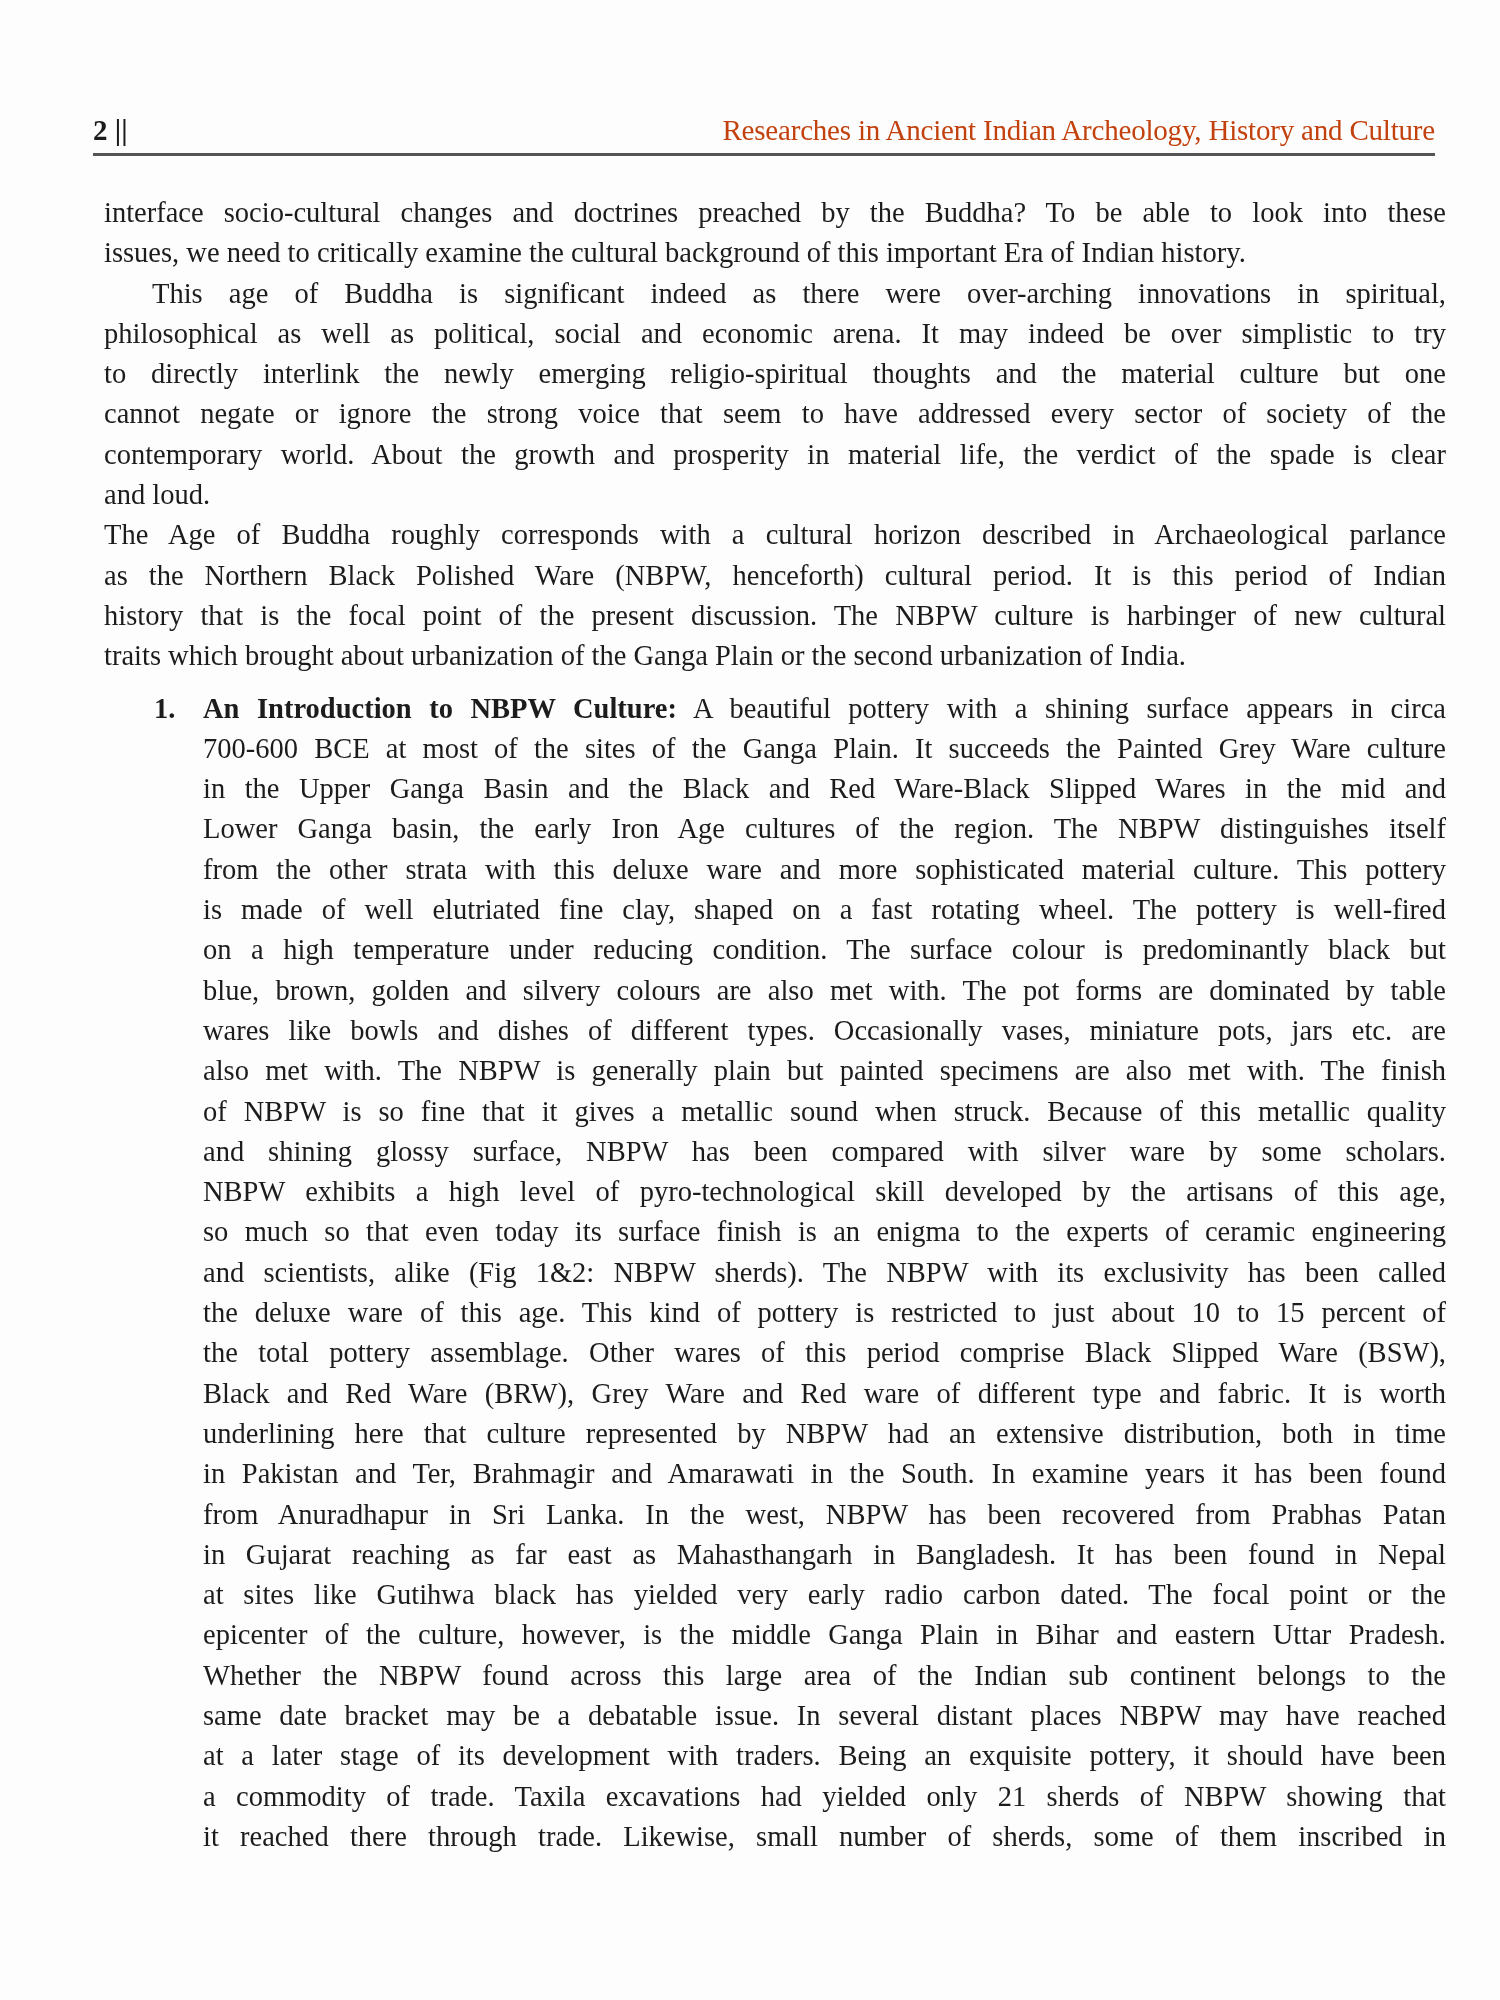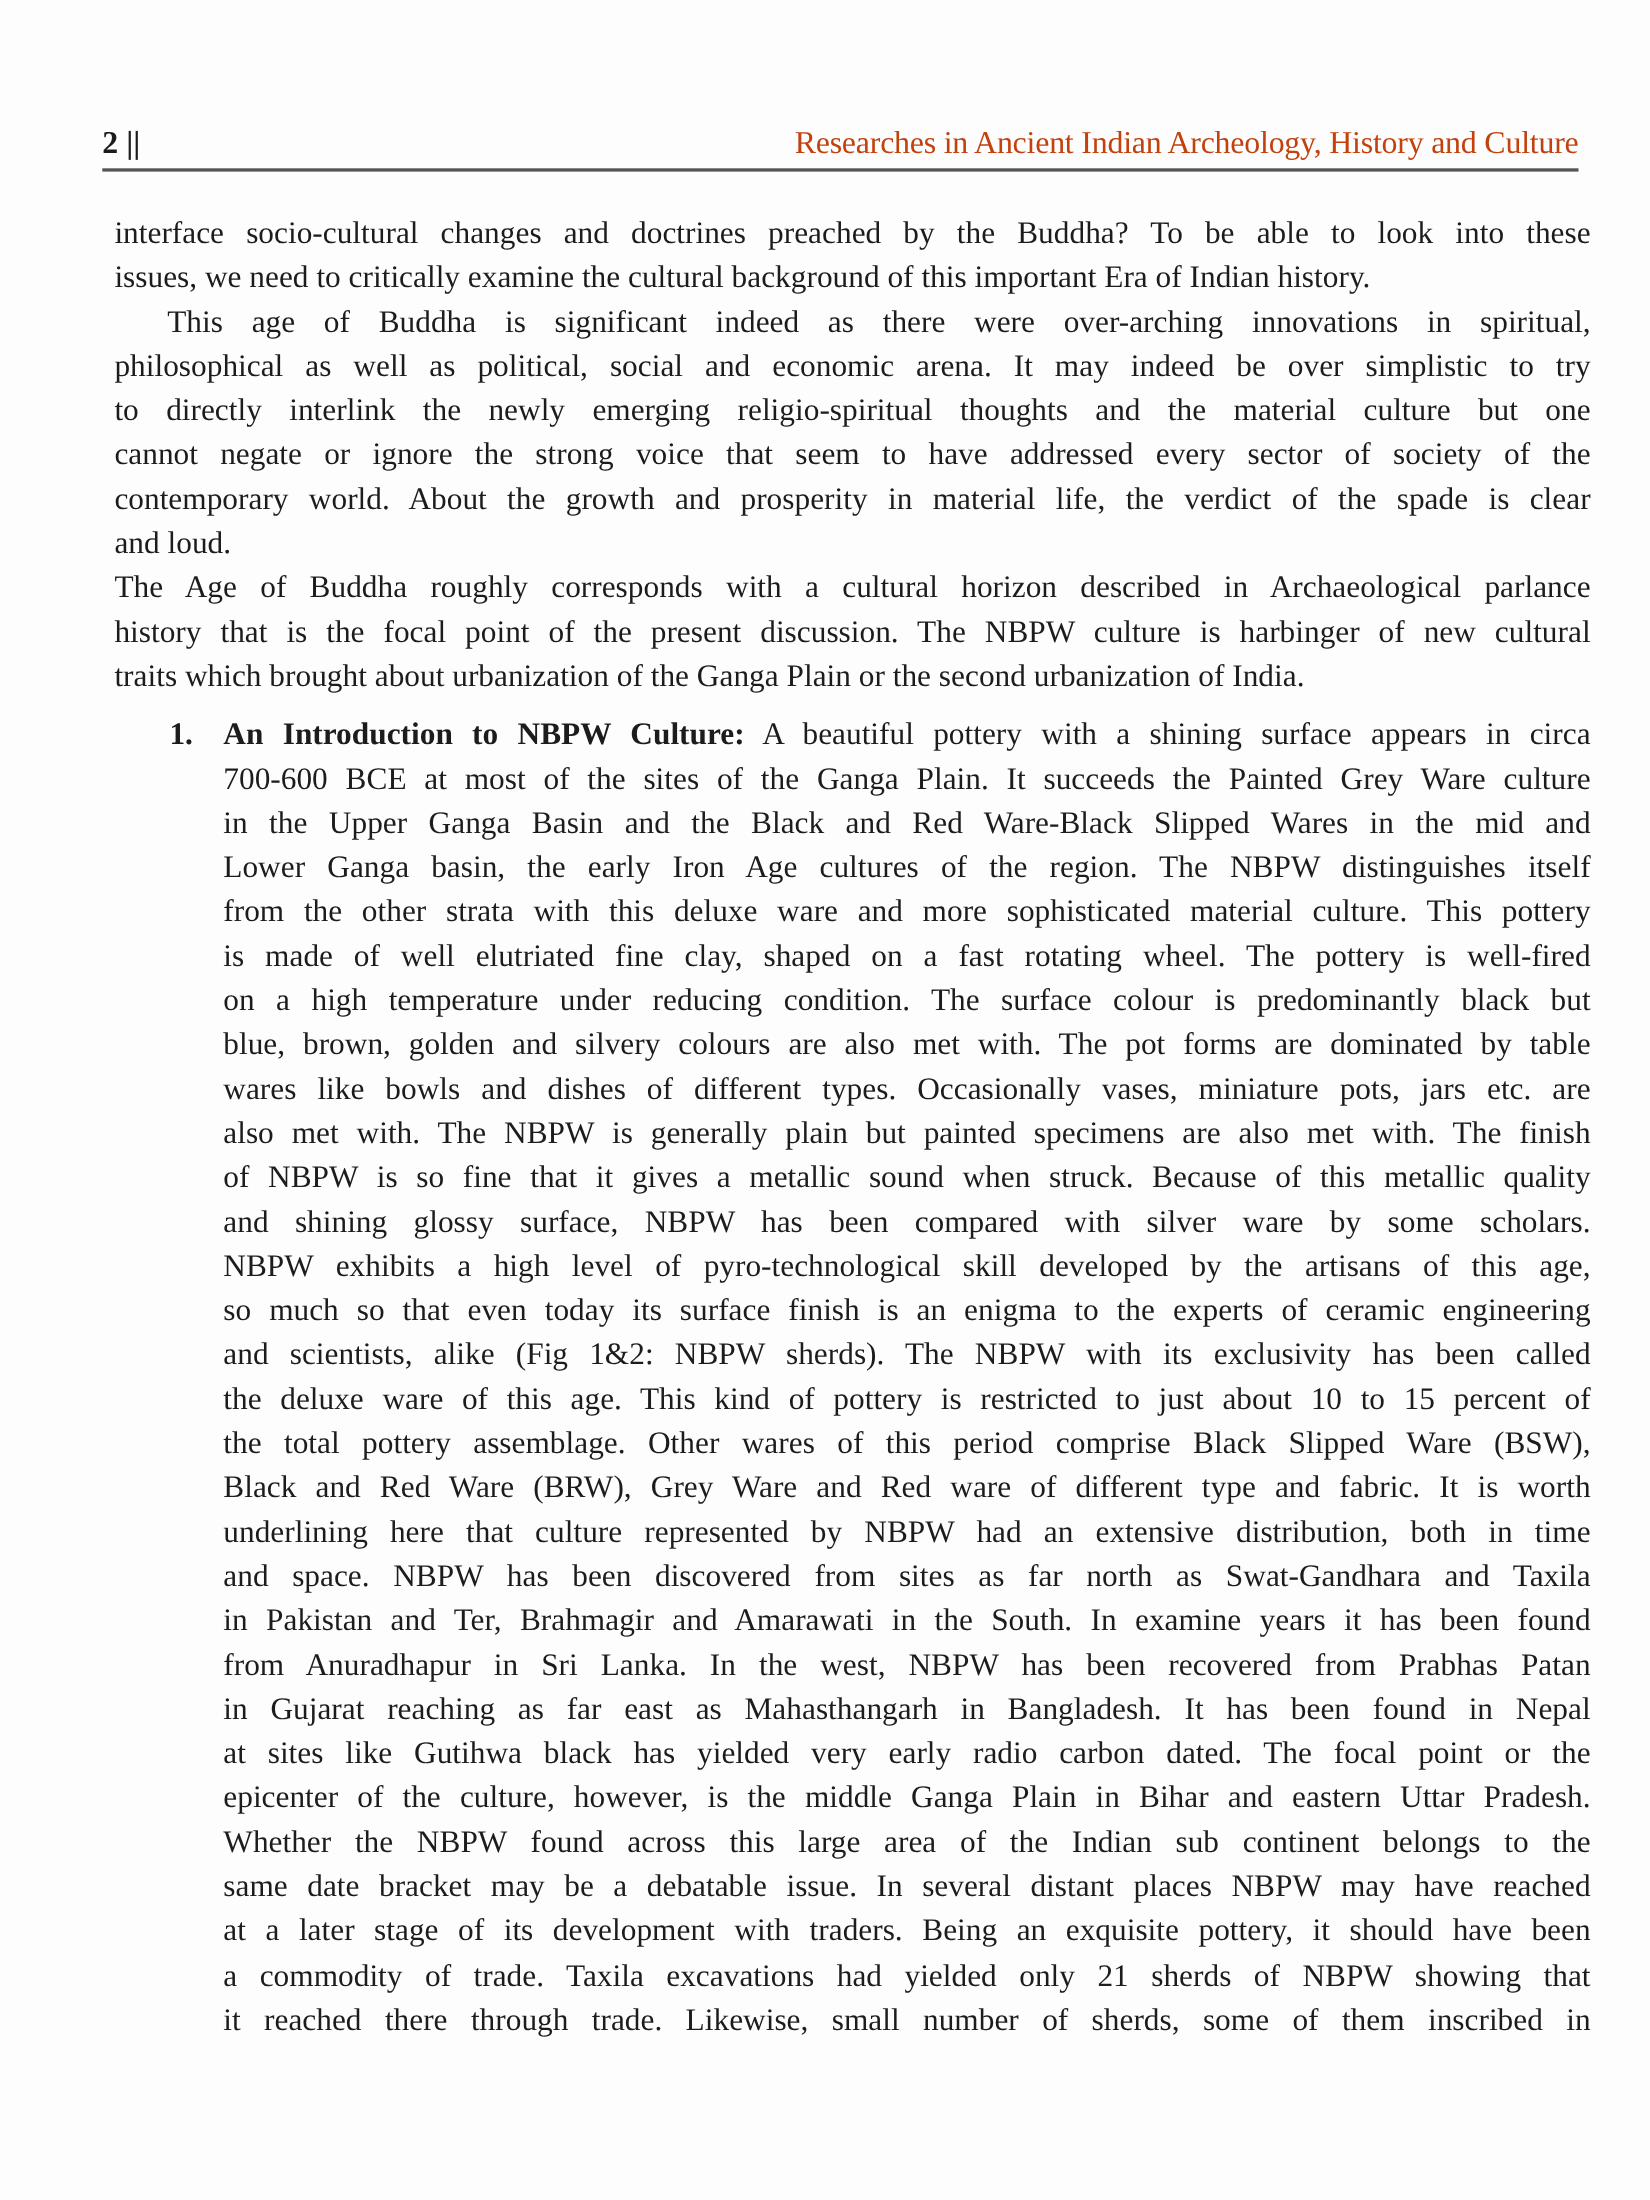--- a/index.html
+++ b/index.html
@@ -48,20 +48,21 @@
   <div class="para">
     <span class="line indent">This age of Buddha is significant indeed as there were over-arching innovations in spiritual,</span>
     <span class="line">philosophical as well as political, social and economic arena. It may indeed be over simplistic to try</span>
     <span class="line">to directly interlink the newly emerging religio-spiritual thoughts and the material culture but one</span>
     <span class="line">cannot negate or ignore the strong voice that seem to have addressed every sector of society of the</span>
     <span class="line">contemporary world. About the growth and prosperity in material life, the verdict of the spade is clear</span>
     <span class="line last">and loud.</span>
   </div>
   <div class="para">
     <span class="line">The Age of Buddha roughly corresponds with a cultural horizon described in Archaeological parlance</span>
+    <span class="line">as the Northern Black Polished Ware (NBPW, henceforth) cultural period. It is this period of Indian</span>
     <span class="line">history that is the focal point of the present discussion. The NBPW culture is harbinger of new cultural</span>
     <span class="line last">traits which brought about urbanization of the Ganga Plain or the second urbanization of India.</span>
   </div>
 
   <div class="para list">
     <span class="list-num">1.</span>
     <div class="list-body">
       <span class="line"><span class="b">An Introduction to NBPW Culture:</span><span> A beautiful pottery with a shining surface appears in circa</span></span>
       <span class="line">700-600 BCE at most of the sites of the Ganga Plain. It succeeds the Painted Grey Ware culture</span>
       <span class="line">in the Upper Ganga Basin and the Black and Red Ware-Black Slipped Wares in the mid and</span>
@@ -74,21 +75,20 @@
       <span class="line">also met with. The NBPW is generally plain but painted specimens are also met with. The finish</span>
       <span class="line">of NBPW is so fine that it gives a metallic sound when struck. Because of this metallic quality</span>
       <span class="line">and shining glossy surface, NBPW has been compared with silver ware by some scholars.</span>
       <span class="line">NBPW exhibits a high level of pyro-technological skill developed by the artisans of this age,</span>
       <span class="line">so much so that even today its surface finish is an enigma to the experts of ceramic engineering</span>
       <span class="line">and scientists, alike (Fig 1&amp;2: NBPW sherds). The NBPW with its exclusivity has been called</span>
       <span class="line">the deluxe ware of this age. This kind of pottery is restricted to just about 10 to 15 percent of</span>
       <span class="line">the total pottery assemblage. Other wares of this period comprise Black Slipped Ware (BSW),</span>
       <span class="line">Black and Red Ware (BRW), Grey Ware and Red ware of different type and fabric. It is worth</span>
       <span class="line">underlining here that culture represented by NBPW had an extensive distribution, both in time</span>
-      <span class="line">and space. NBPW has been discovered from sites as far north as Swat-Gandhara and Taxila</span>
       <span class="line">in Pakistan and Ter, Brahmagir and Amarawati in the South. In examine years it has been found</span>
       <span class="line">from Anuradhapur in Sri Lanka. In the west, NBPW has been recovered from Prabhas Patan</span>
       <span class="line">in Gujarat reaching as far east as Mahasthangarh in Bangladesh. It has been found in Nepal</span>
       <span class="line">at sites like Gutihwa black has yielded very early radio carbon dated. The focal point or the</span>
       <span class="line">epicenter of the culture, however, is the middle Ganga Plain in Bihar and eastern Uttar Pradesh.</span>
       <span class="line">Whether the NBPW found across this large area of the Indian sub continent belongs to the</span>
       <span class="line">same date bracket may be a debatable issue. In several distant places NBPW may have reached</span>
       <span class="line">at a later stage of its development with traders. Being an exquisite pottery, it should have been</span>
       <span class="line">a commodity of trade. Taxila excavations had yielded only 21 sherds of NBPW showing that</span>
       <span class="line">it reached there through trade. Likewise, small number of sherds, some of them inscribed in</span>

